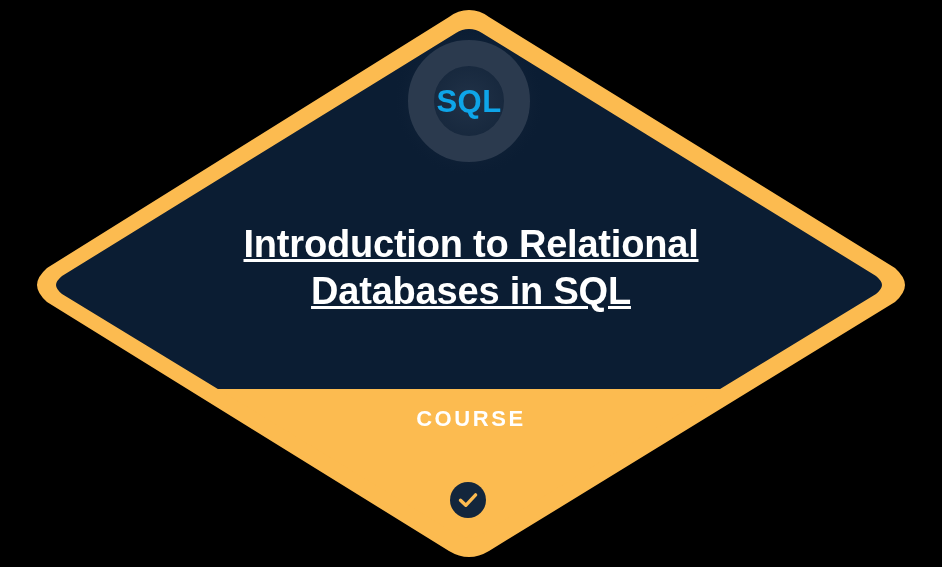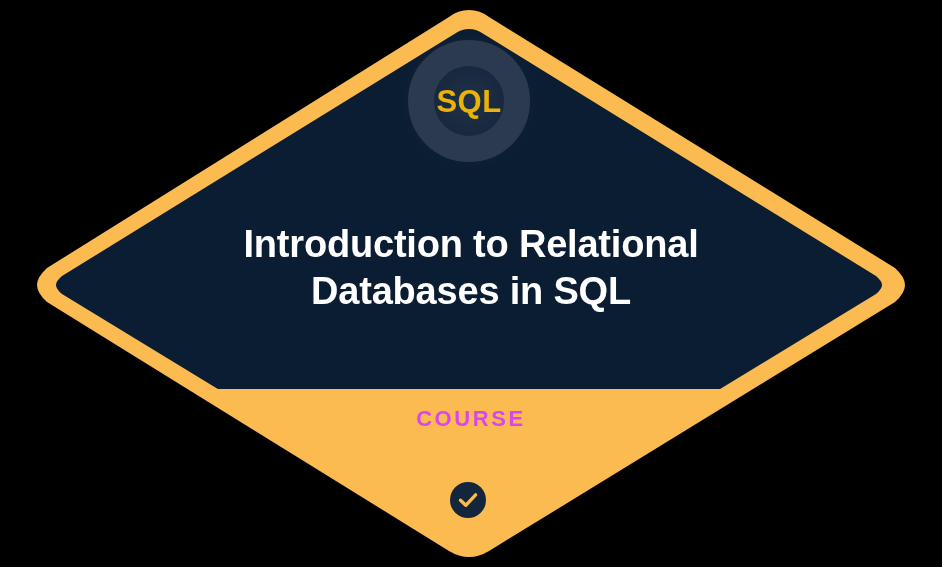--- a/index.html
+++ b/index.html
@@ -51,52 +51,53 @@
     width: 122px;
     height: 122px;
     display: flex;
     align-items: center;
     justify-content: center;
   }
   .logo-text {
     position: relative;
     font-size: 31px;
     font-weight: 700;
-    color: #eab308;
+    color: #0ea5e9;
     letter-spacing: 0.5px;
     line-height: 1;
     text-align: center;
     white-space: nowrap;
   }
 
   
   .course-title {
     position: absolute;
     left: 0;
     top: 221px;
     width: 942px;
     text-align: center;
     color: #ffffff;
     font-size: 38px;
     font-weight: 700;
     line-height: 47px;
     letter-spacing: -0.2px;
     white-space: pre-line;
+    text-decoration: underline;
   }
 
   
   .status-wrap {
     position: absolute;
     left: 0;
     top: 406px;
     width: 942px;
     text-align: center;
   }
   .status-line {
-    color: #d946ef;
+    color: #ffffff;
     font-size: 22px;
     font-weight: 700;
     letter-spacing: 2.6px;
     line-height: 26px;
     text-transform: uppercase;
     display: block;
   }
 
   .check-badge {
     position: absolute;

